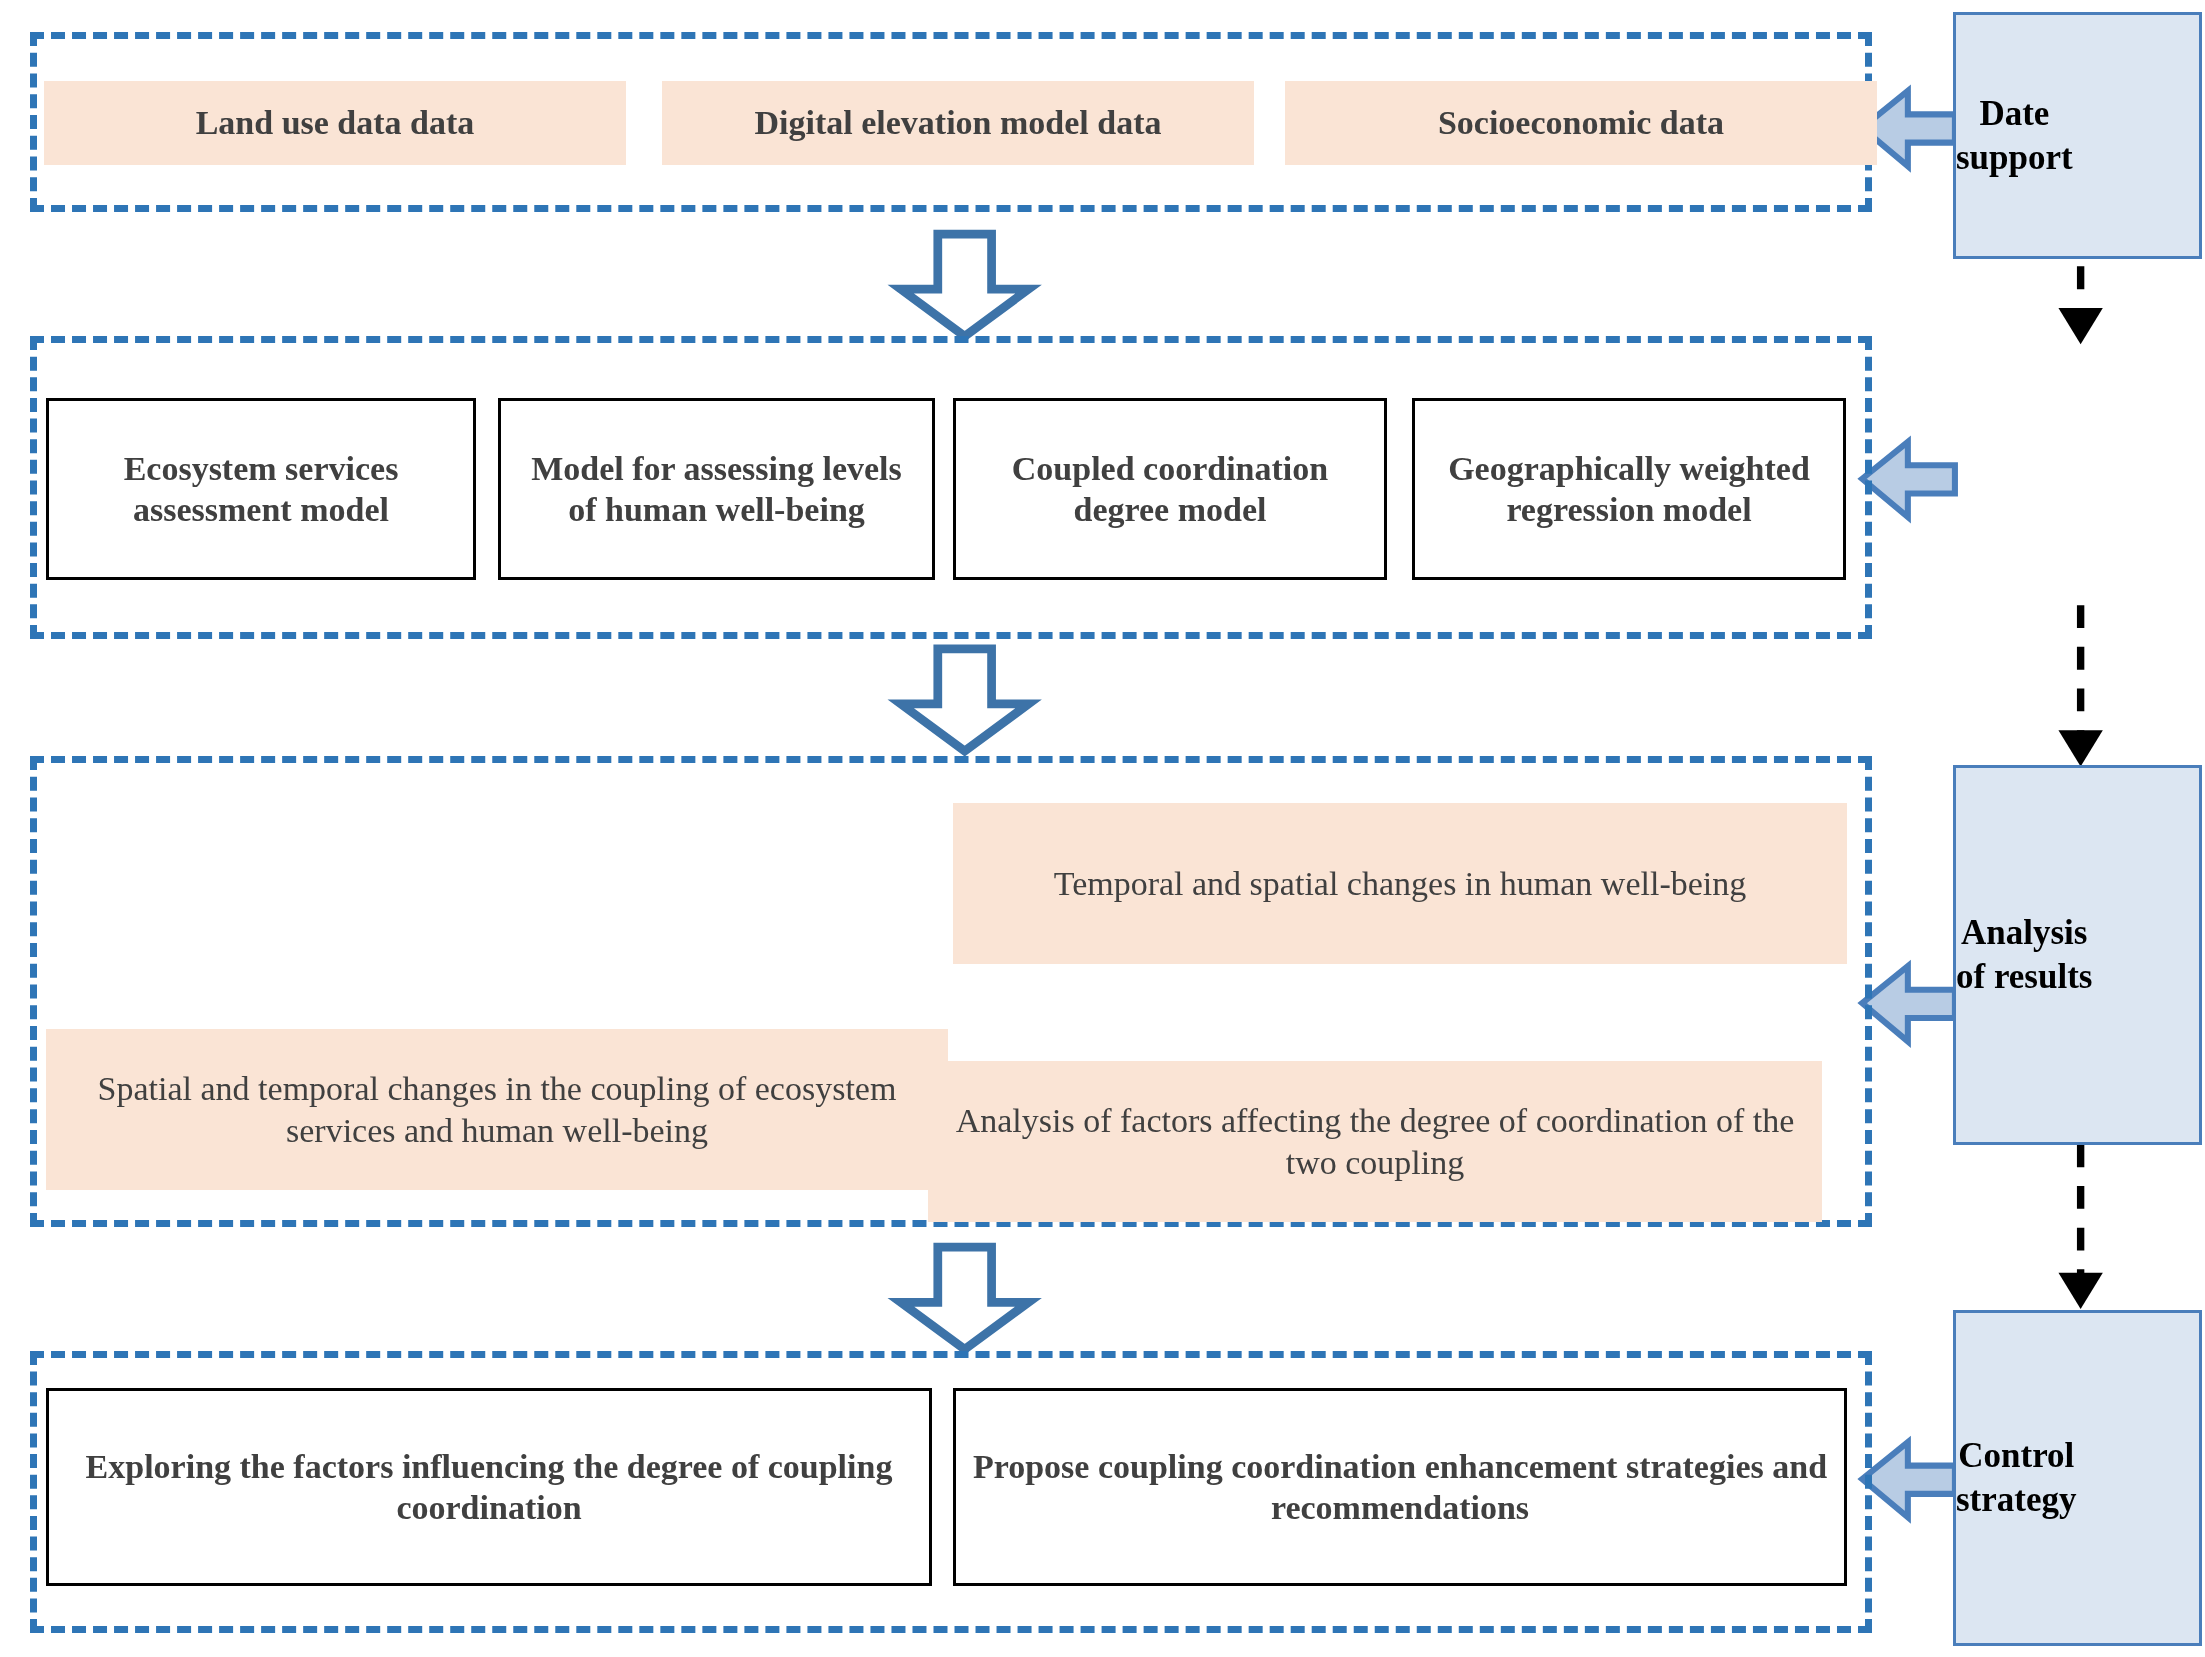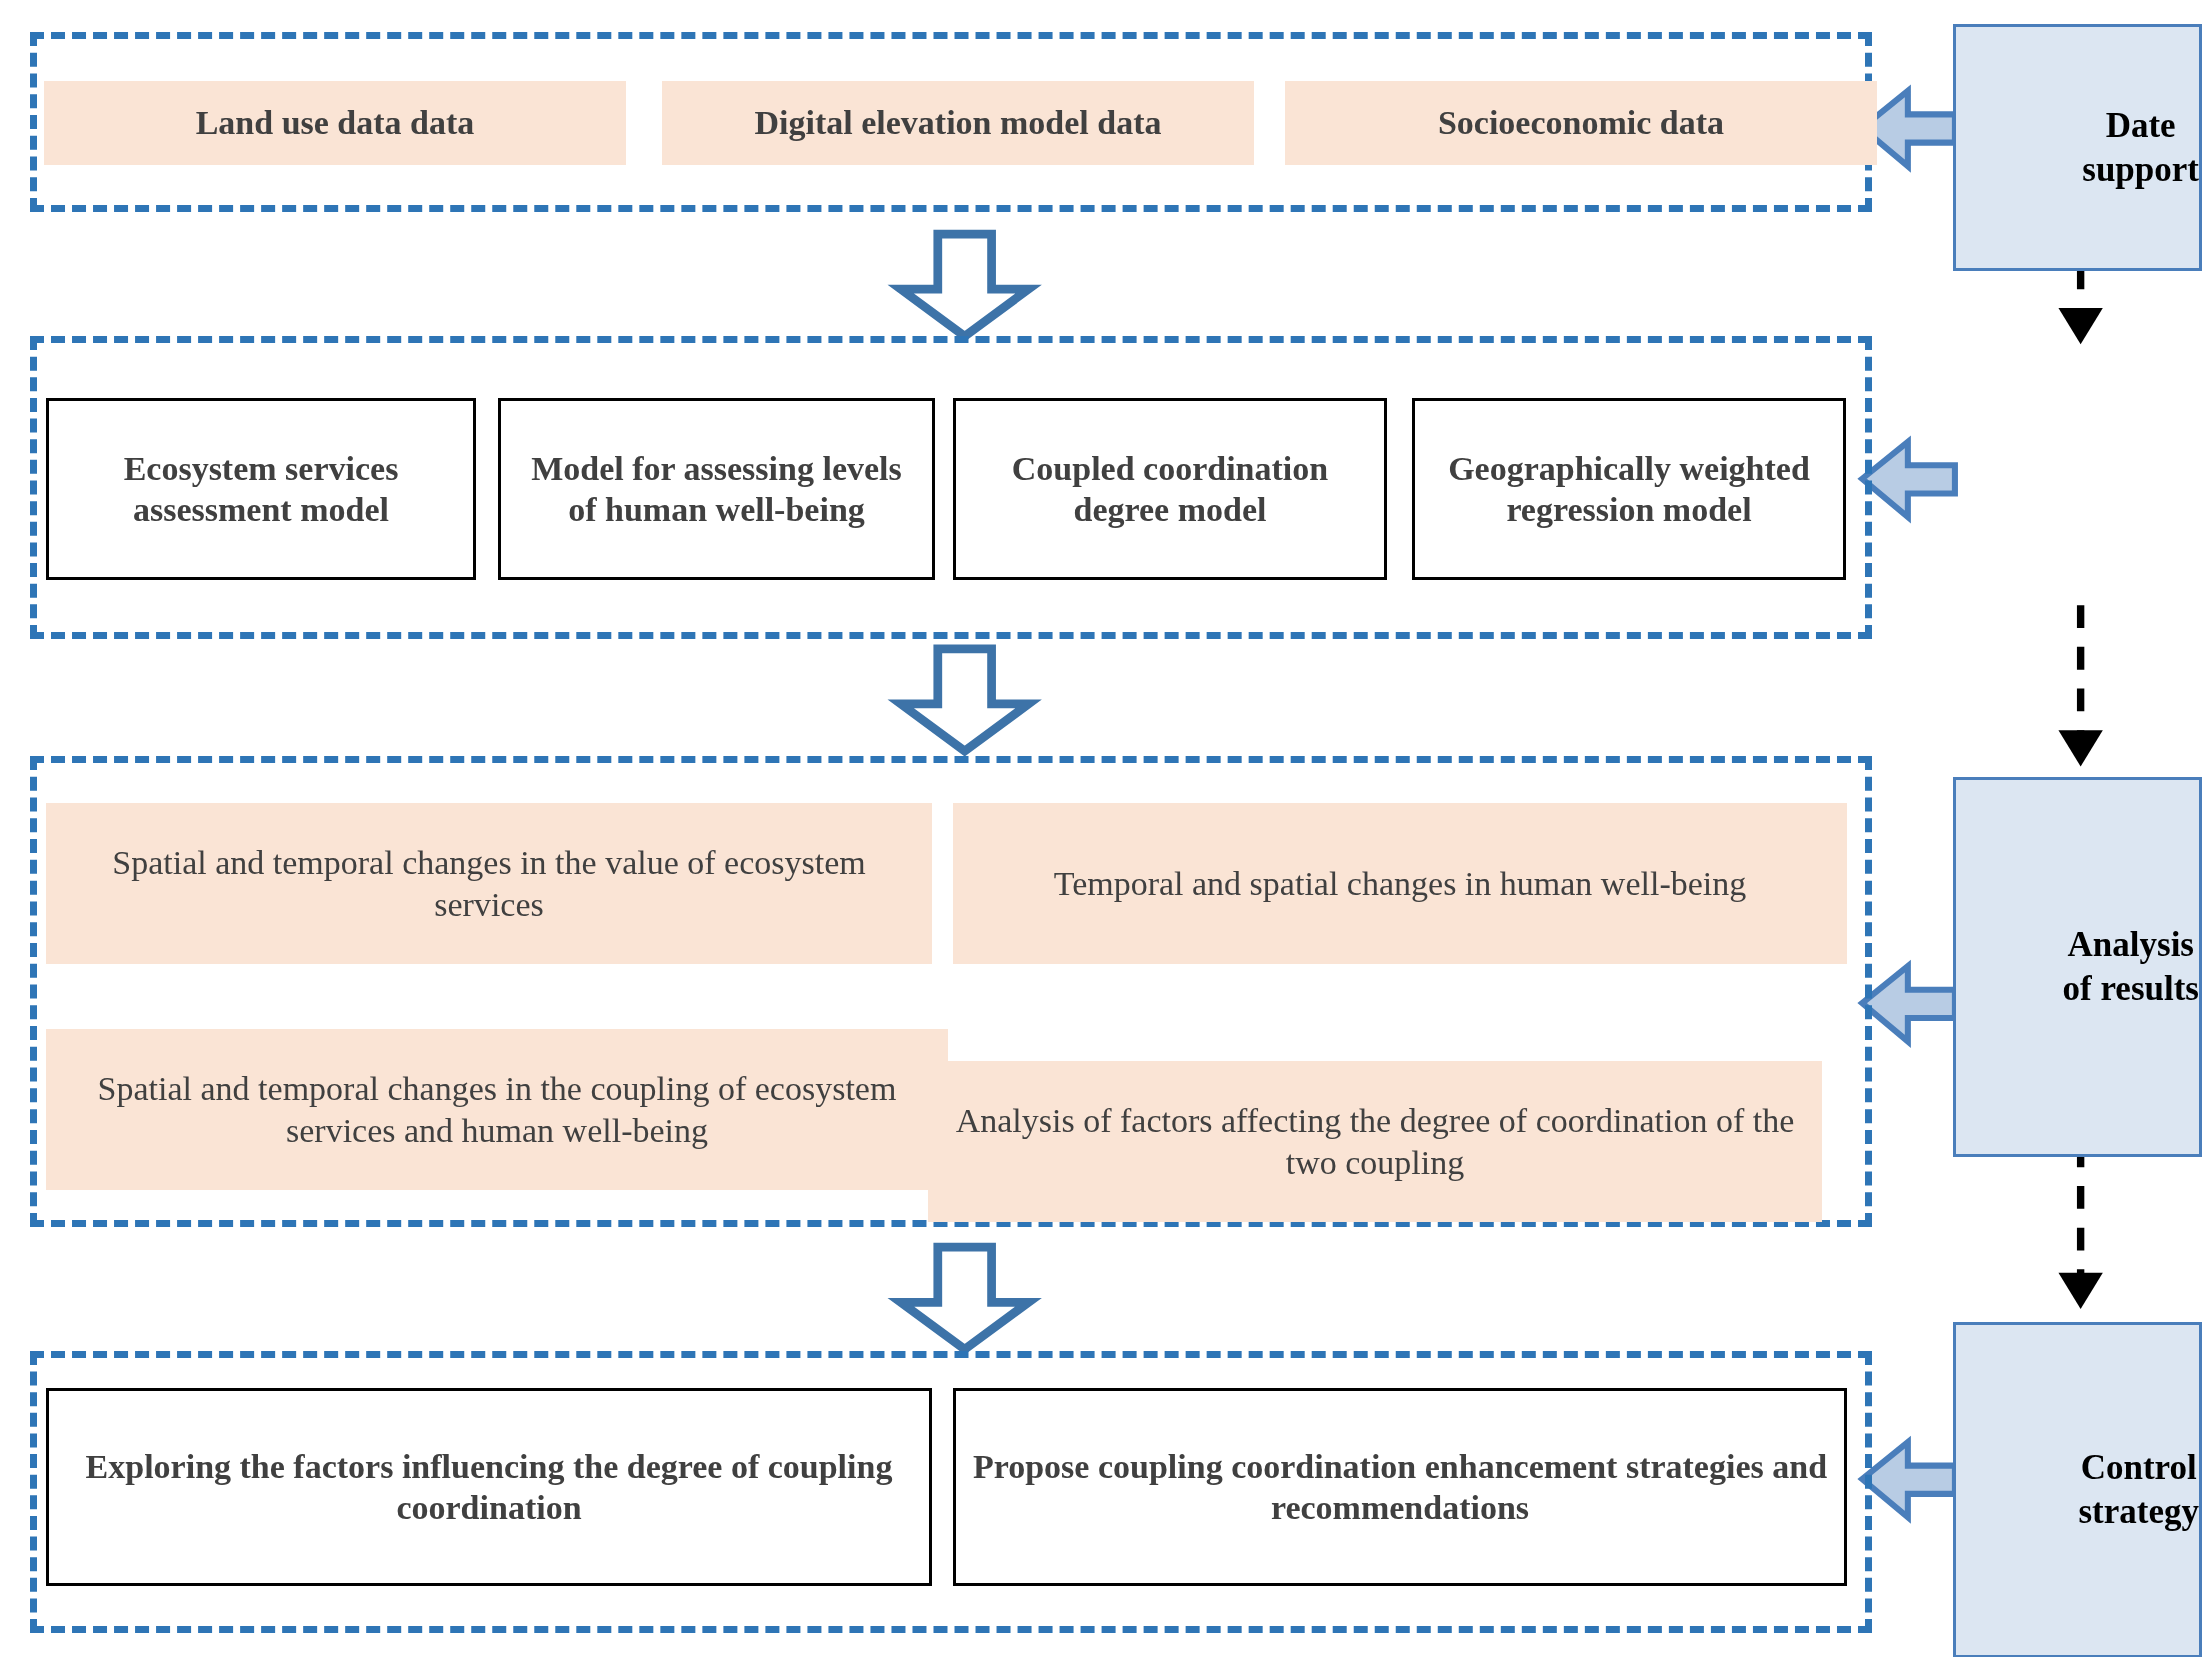--- a/index.html
+++ b/index.html
@@ -49,26 +49,25 @@
   .card-reg  { font-weight: normal; }
 
   
   .side-box {
     position: absolute;
     box-sizing: border-box;
     background: #DCE6F2;
     border: 3.4px solid #4A7EBB;
     display: flex;
     align-items: center;
-    justify-content: flex-end;
+    justify-content: flex-start;
     text-align: center;
     font-weight: bold;
     color: #000000;
     line-height: 1.25;
-    margin-top: 12px;
   }
 
   
   #arrows {
     position: absolute;
     left: 0; top: 0;
     width: 2205px;
     height: 1658px;
     pointer-events: none;
   }
@@ -142,21 +141,20 @@
 
   <div class="card card-outline card-bold" style="left:498px; top:398px; width:437px; height:182px; font-size:34px; padding:0 12px;">Model for assessing levels of human well-being</div>
 
   <div class="card card-outline card-bold" style="left:953px; top:398px; width:434px; height:182px; font-size:34px; padding:0 12px;">Coupled coordination degree model</div>
 
   <div class="card card-outline card-bold" style="left:1412px; top:398px; width:434px; height:182px; font-size:34px; padding:0 12px;">Geographically weighted regression model</div>
 
 
   <div class="stage-box" style="left:30px; top:756px; width:1842px; height:471px;"></div>
 
-  <div class="card card-peach card-reg" style="left:46px; top:803px; width:886px; height:161px; font-size:34px; padding:0 17.5px;">Spatial and temporal changes in the value of ecosystem services</div>
 
   <div class="card card-peach card-reg" style="left:953px; top:803px; width:894px; height:161px; font-size:34px; padding:0 17.5px;">Temporal and spatial changes in human well-being</div>
 
   <div class="card card-peach card-reg" style="left:46px; top:1029px; width:902px; height:161px; font-size:34px; padding:0 17.5px;">Spatial and temporal changes in the coupling of ecosystem services and human well-being</div>
 
   <div class="card card-peach card-reg" style="left:928px; top:1029px; width:894px; height:161px; font-size:34px; padding:0 17.5px;margin-top:32px;">Analysis of factors affecting the degree of coordination of the two coupling</div>
 
   <div class="side-box" style="left:1953px; top:765px; width:249px; height:380px; font-size:35px;">
     <div>
       <span class="lbl">Analysis</span>

